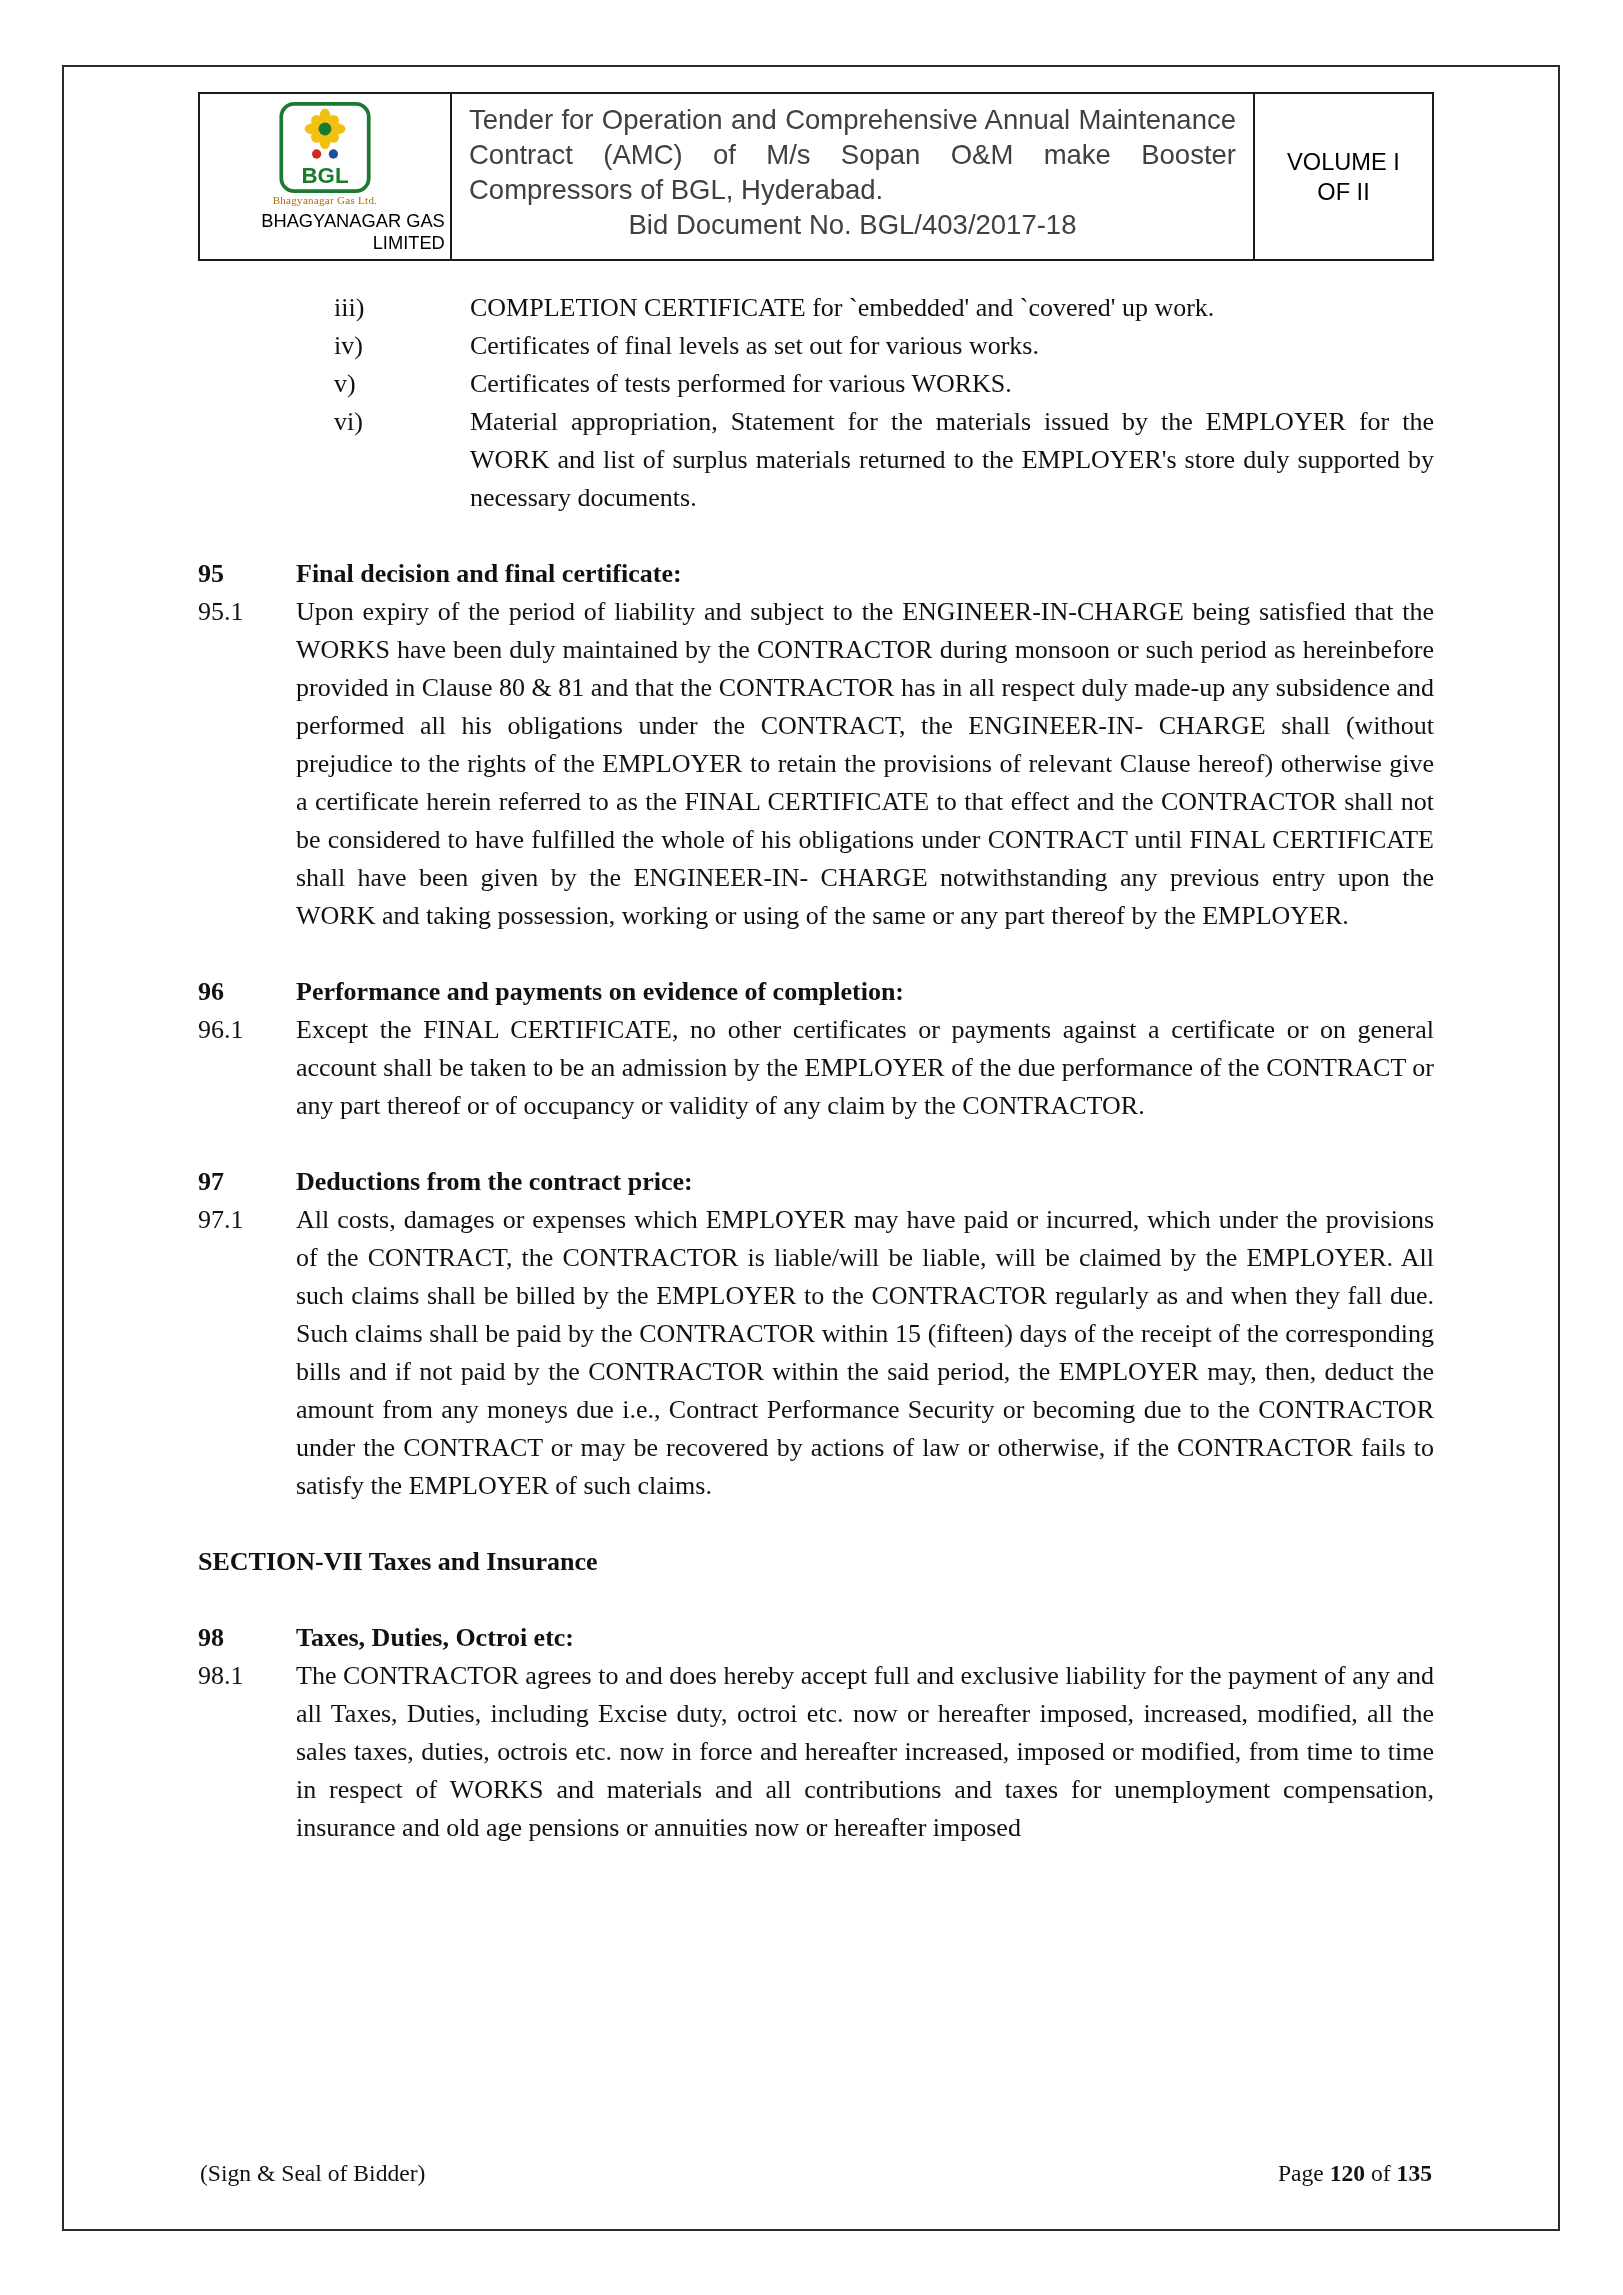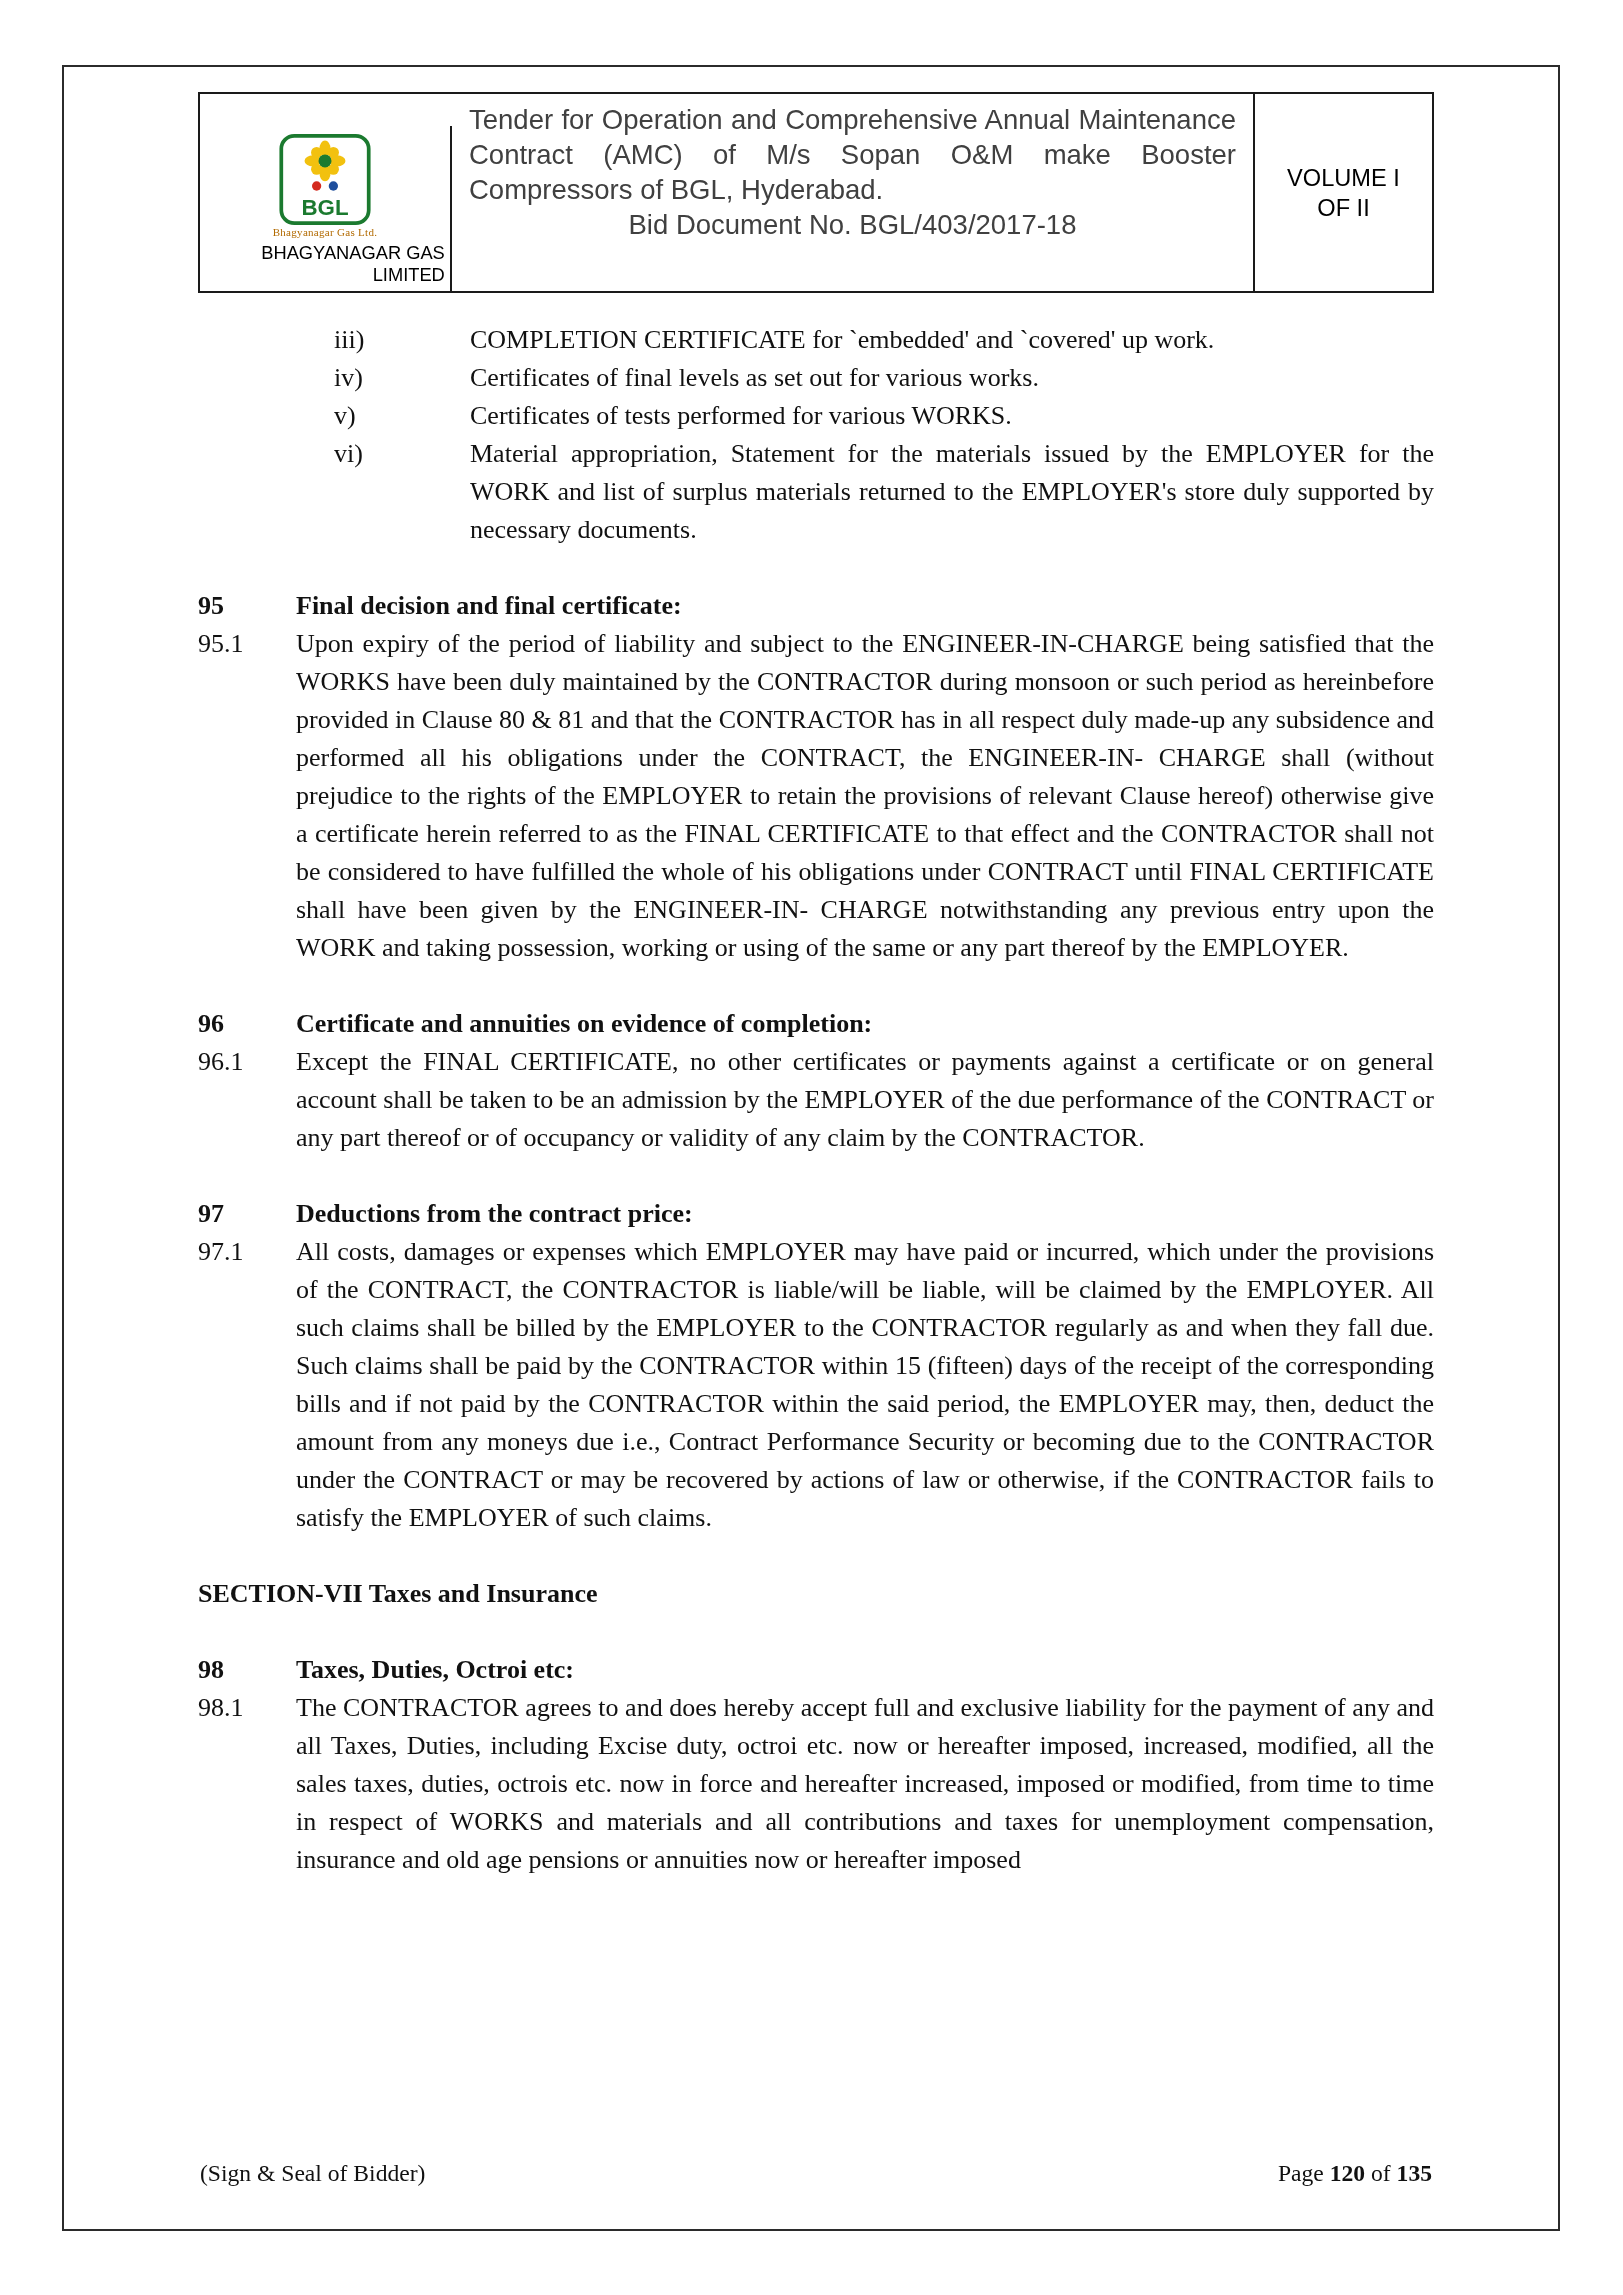--- a/index.html
+++ b/index.html
@@ -31,21 +31,20 @@
     border: 2px solid #1a1a1a;
     font-family: "Liberation Sans", sans-serif;
     background: #ffffff;
   }
   .logo-cell {
     width: 252px;
     flex: none;
     border-right: 2px solid #1a1a1a;
     padding: 6.5px 5.2px 5.2px 5.2px;
     text-align: center;
-    margin-top: 32px;
   }
   .logo-svg { width: 98px; height: 93px; display: inline-block; }
   .logo-subtitle {
     font-family: "Liberation Serif", serif;
     font-size: 11px;
     color: #b26a00;
     margin-top: -1.3px;
     letter-spacing: 0.3px;
   }
   .company-name {
@@ -174,21 +173,21 @@
         </div>
         <div class="clause-row">
           <div class="clause-num">95.1</div>
           <div class="clause-body">Upon expiry of the period of liability and subject to the ENGINEER-IN-CHARGE being satisfied that the WORKS have been duly maintained by the CONTRACTOR during monsoon or such period as hereinbefore provided in Clause 80 &amp; 81 and that the CONTRACTOR has in all respect duly made-up any subsidence and performed all his obligations under the CONTRACT, the ENGINEER-IN- CHARGE shall (without prejudice to the rights of the EMPLOYER to retain the provisions of relevant Clause hereof) otherwise give a certificate herein referred to as the FINAL CERTIFICATE to that effect and the CONTRACTOR shall not be considered to have fulfilled the whole of his obligations under CONTRACT until FINAL CERTIFICATE shall have been given by the ENGINEER-IN- CHARGE notwithstanding any previous entry upon the WORK and taking possession, working or using of the same or any part thereof by the EMPLOYER.</div>
         </div>
 
         <div class="spacer"></div>
 
         <div class="clause-row">
           <div class="clause-num bold">96</div>
-          <div class="clause-heading">Certificate and annuities on evidence of completion:</div>
+          <div class="clause-heading">Performance and payments on evidence of completion:</div>
         </div>
         <div class="clause-row">
           <div class="clause-num">96.1</div>
           <div class="clause-body">Except the FINAL CERTIFICATE, no other certificates or payments against a certificate or on general account shall be taken to be an admission by the EMPLOYER of the due performance of the CONTRACT or any part thereof or of occupancy or validity of any claim by the CONTRACTOR.</div>
         </div>
 
         <div class="spacer"></div>
 
         <div class="clause-row">
           <div class="clause-num bold">97</div>

